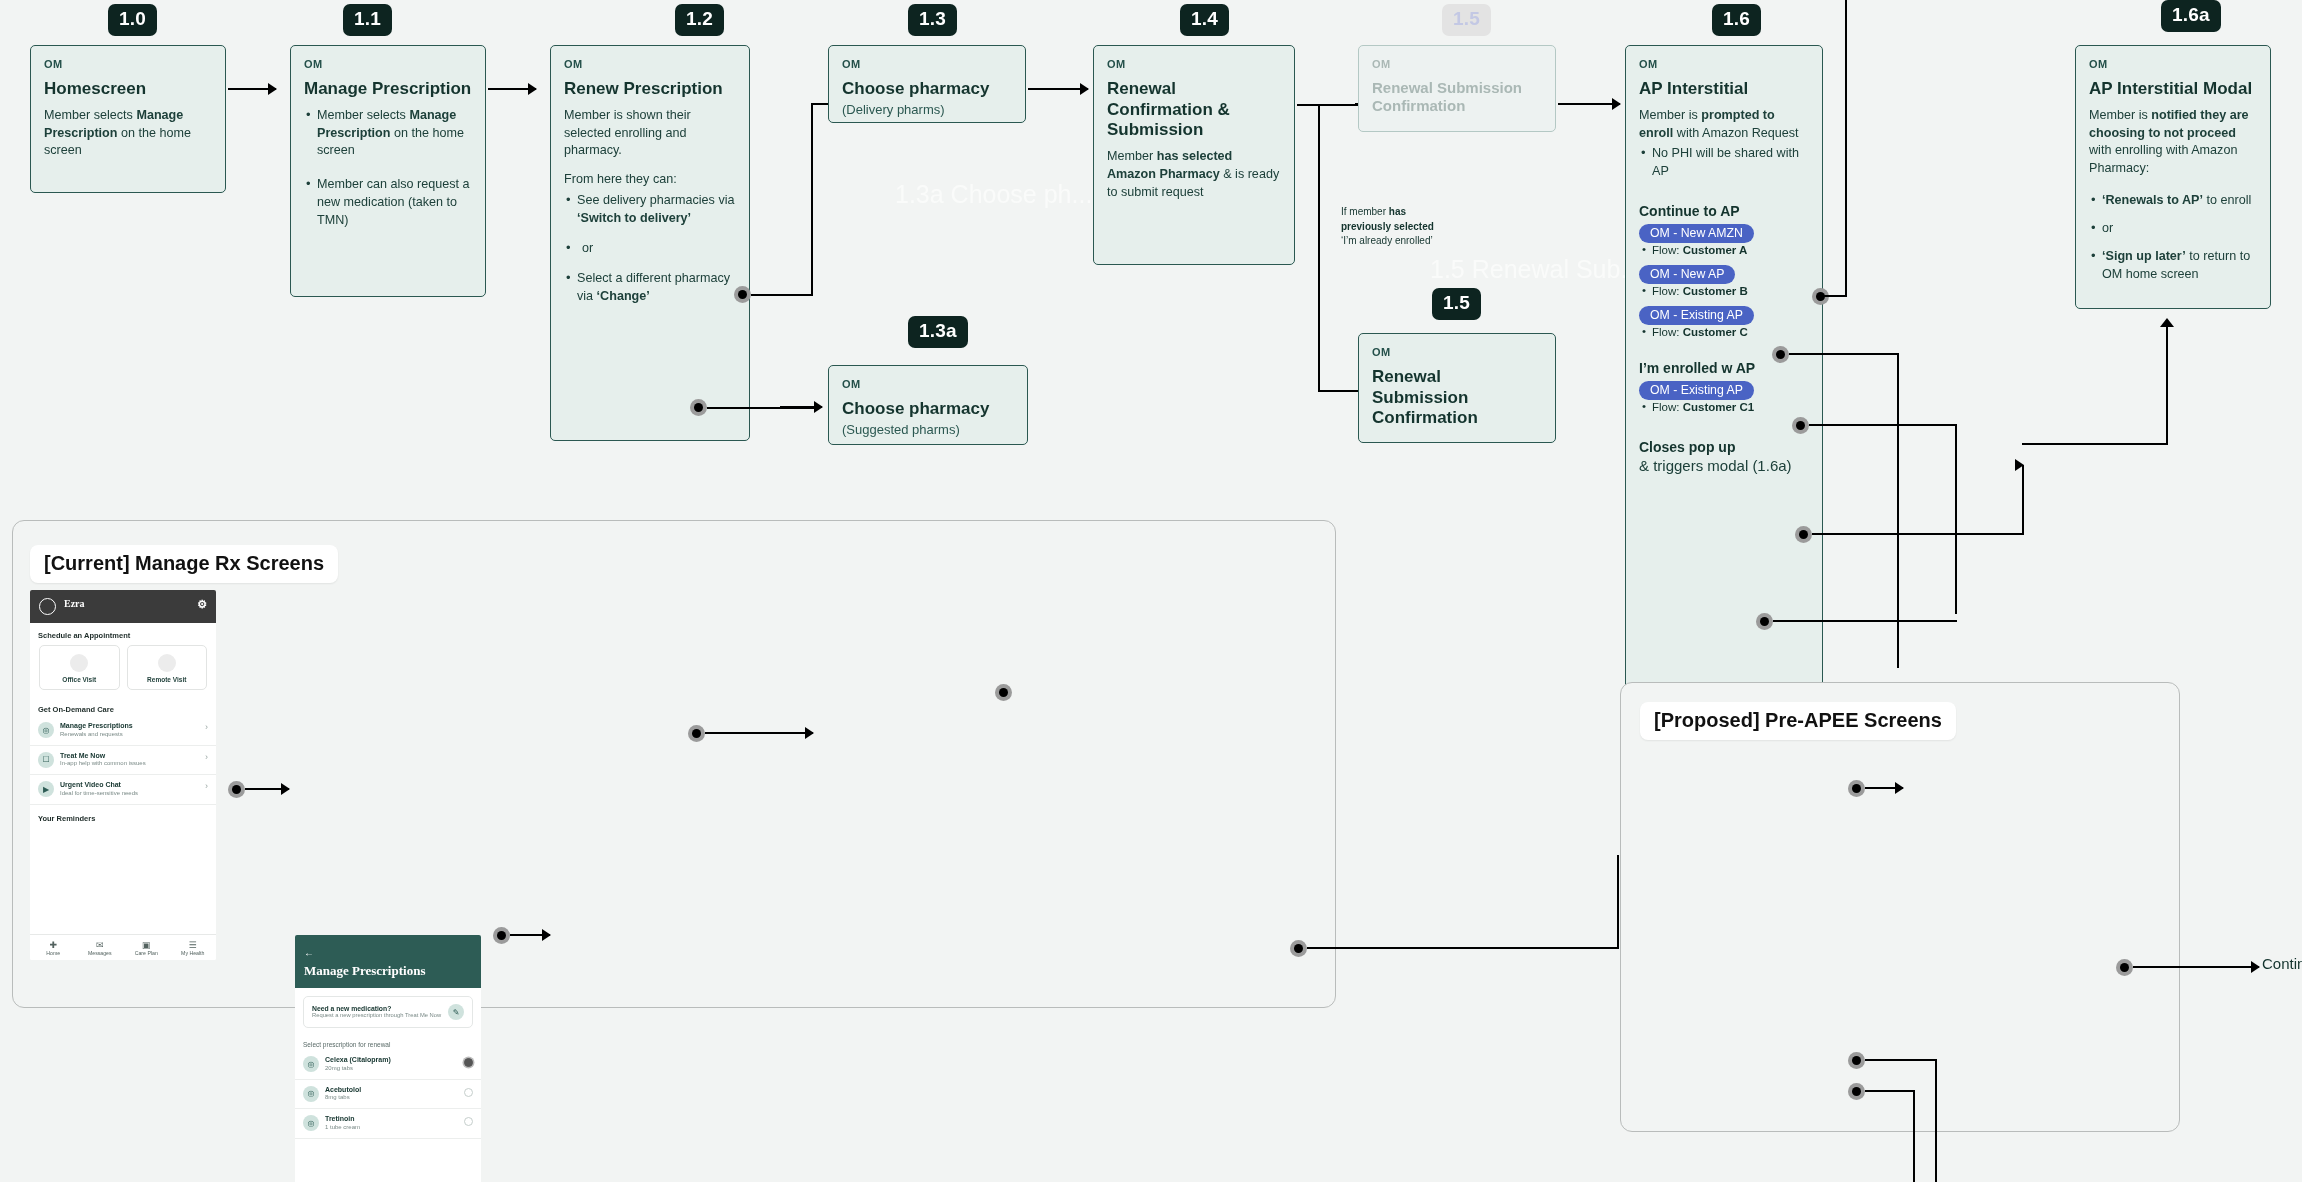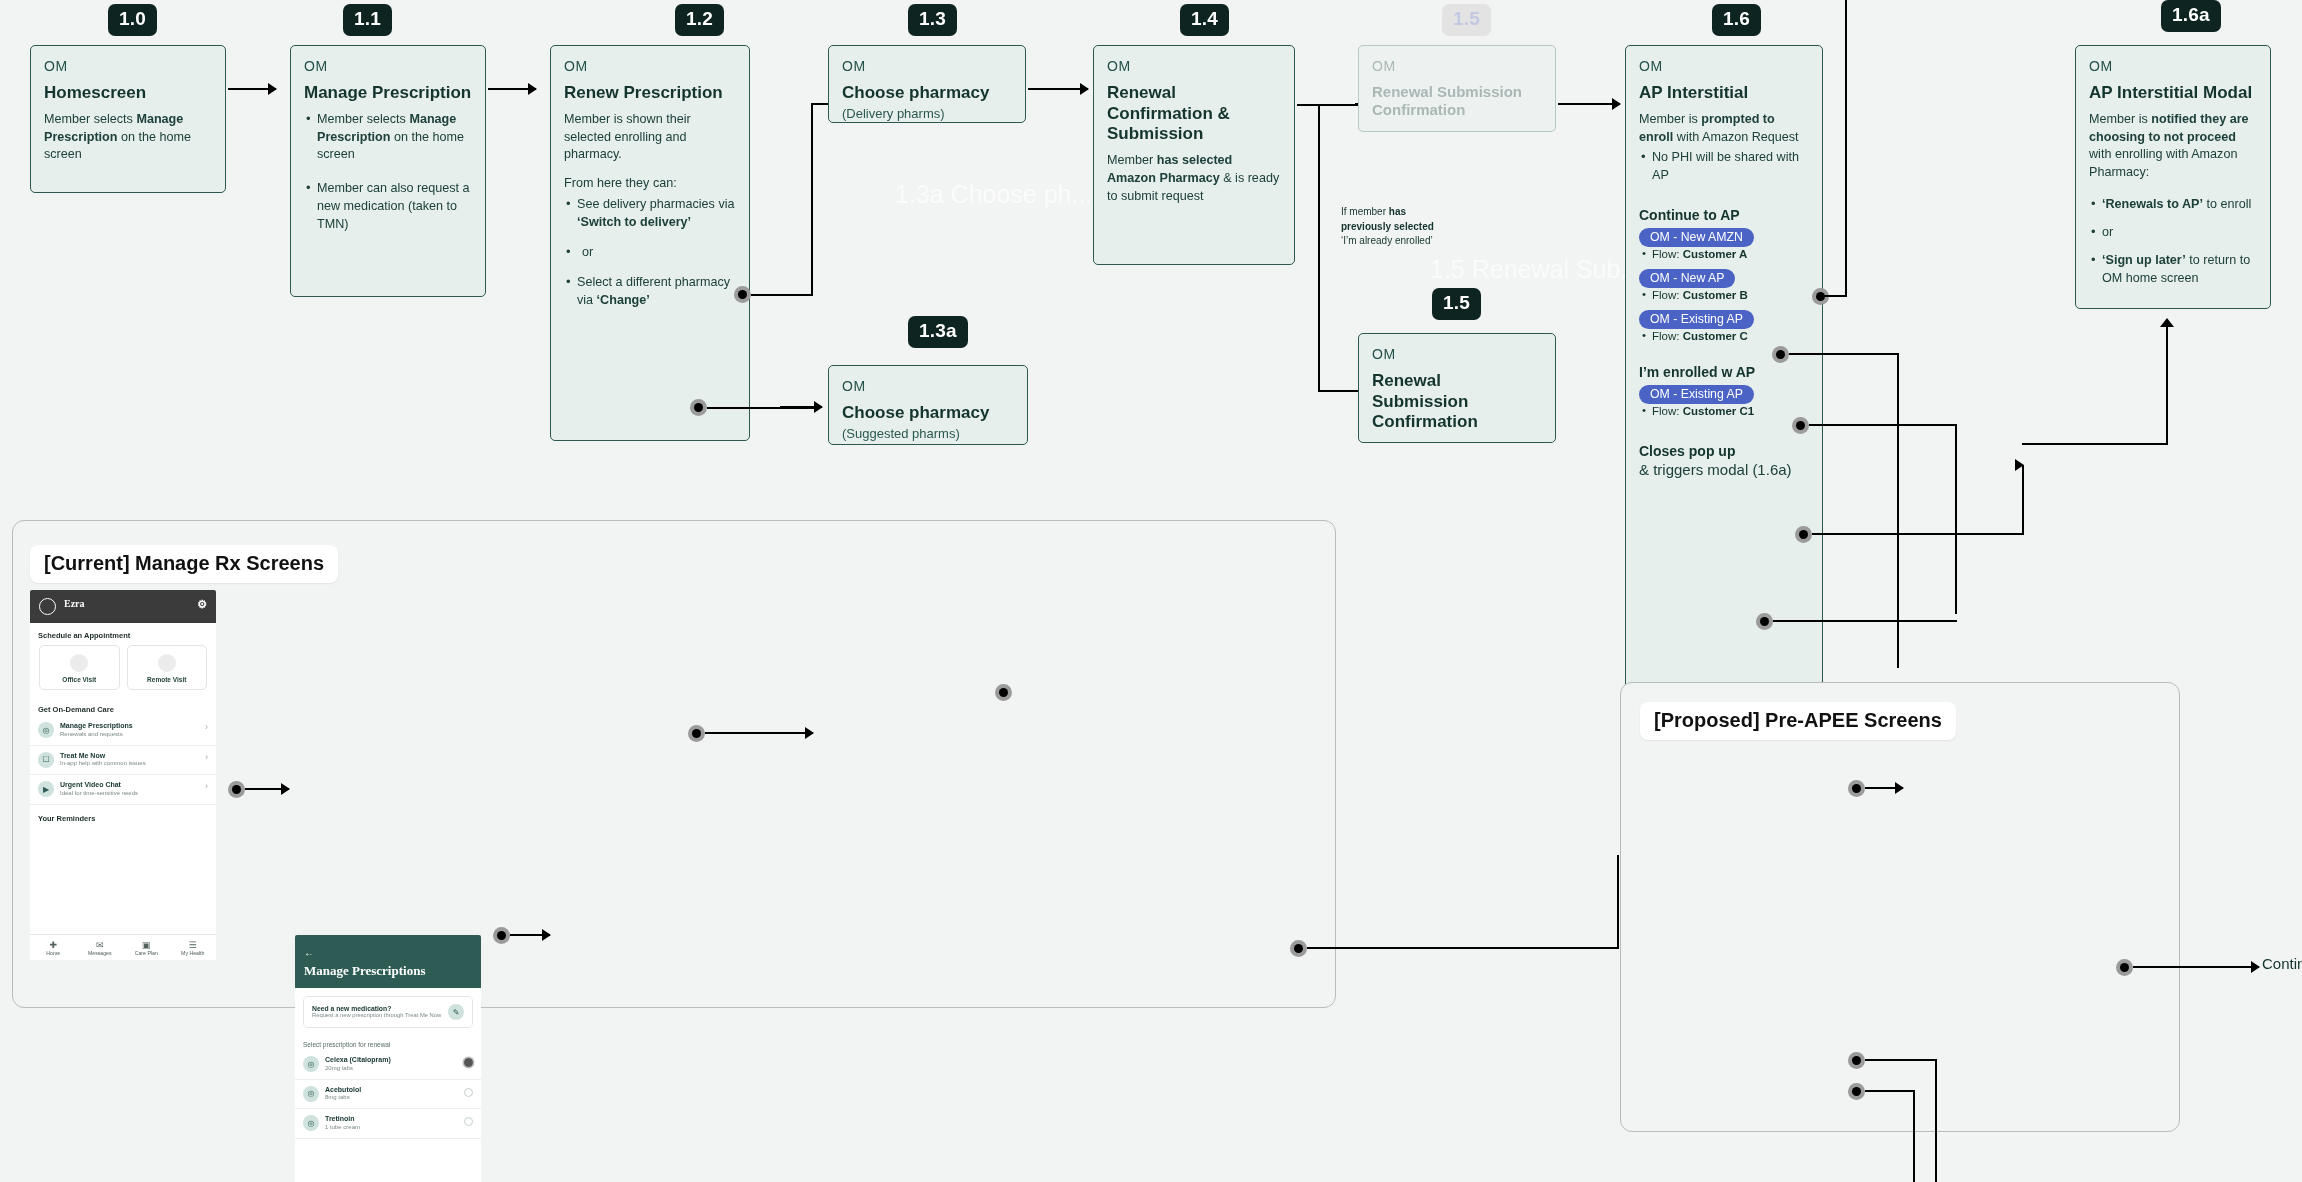--- a/index.html
+++ b/index.html
@@ -26,21 +26,21 @@
 
   
   .card {
     background: #e6efec;
     border: 1.6px solid #2b5851;
     border-radius: 5px;
     padding: 12px 13px 14px;
   }
   .card.ghost { background: #edf2f1; border-color: #b4c8c4; color: #a9b6b3; }
   .card .om {
-    font-size: 14px; font-weight: 400; letter-spacing: .55px;
+    font-size: 11px; font-weight: 700; letter-spacing: .55px;
     color: #24504a; margin-bottom: 9px;
   }
   .card.ghost .om { color: #aab8b5; }
   .card h3 {
     font-size: 17px; font-weight: 700; line-height: 1.22;
     color: #14342e; margin-bottom: 7px;
   }
   .card.ghost h3 { color: #aab8b5; font-weight: 600; }
   .card p, .card li {
     font-size: 12.6px; line-height: 1.42; color: #1d403a;

